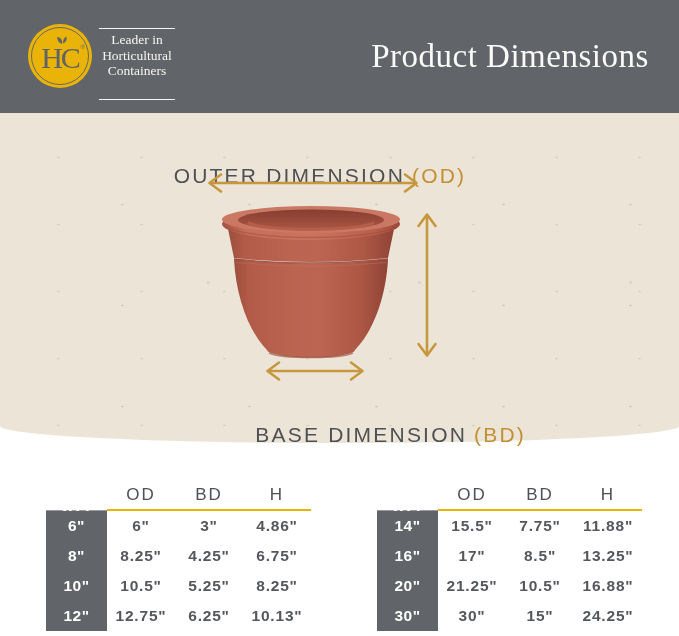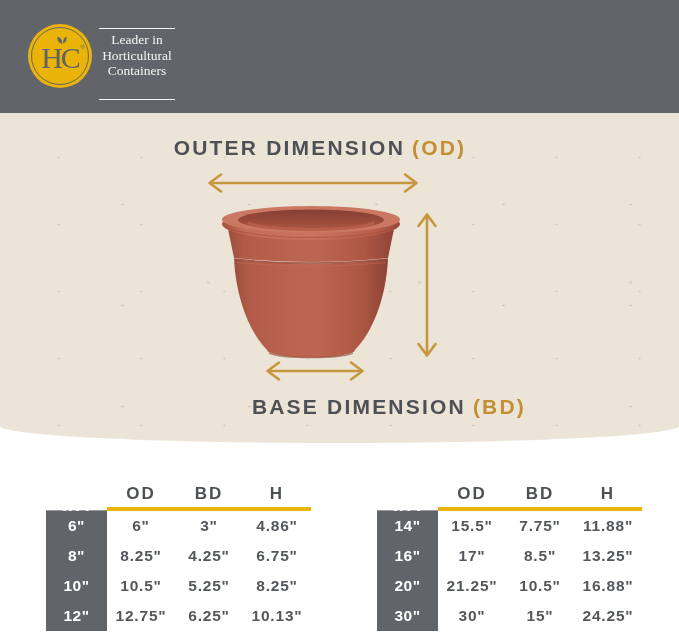--- a/index.html
+++ b/index.html
@@ -52,21 +52,21 @@
     background-image:
       radial-gradient(#d9d1c0 1px, transparent 1.5px),
       radial-gradient(#d2c9b7 1px, transparent 1.4px),
       radial-gradient(#ded6c6 1.6px, transparent 2.1px);
     background-size:83px 67px, 127px 101px, 211px 173px;
     background-position:17px 11px, 59px 41px, 103px 83px;
     border-radius:0 0 50% 50% / 0 0 17px 17px;
   }
   .dim-label {
     position:absolute; white-space:nowrap;
-    font-weight:700; font-size:21px; letter-spacing:2.2px; color:#4d5054;
+    font-weight:400; font-size:21px; letter-spacing:2.2px; color:#4d5054;margin-top:28px;
   }
   .dim-abbr { color:#c28f35; margin-left:7px; }
   .od-label { left:120px; top:23px; width:400px; text-align:center; }
   .h-label  { left:447px; top:160px; }
   .bd-label { left:126px; top:282px; width:400px; text-align:right; }
   .arrow-svg { position:absolute; }
   .od-arrow { left:205px; top:59px; }
   .h-arrow  { left:416px; top:97px; }
   .bd-arrow { left:263px; top:247px; }
   .pot-svg  { position:absolute; left:216px; top:90px; }
@@ -79,22 +79,22 @@
     grid-template-rows:30px repeat(4, 30px);
   }
   .t1 { left:46px; }
   .t2 { left:377px; }
   .cell { display:flex; align-items:center; justify-content:center; }
   .size-h {
     background:#616468; color:#ffffff; font-weight:700; font-size:17px;
     letter-spacing:1px; border-bottom:2px solid #97999c;margin-top:29px;
   }
   .col-h {
-    color:#4d5054; font-weight:700; font-size:17px; letter-spacing:2px;
-    border-bottom:4px solid #eab308;
+    color:#4d5054; font-weight:400; font-size:17px; letter-spacing:2px;
+    border-bottom:2px solid #eab308;
   }
   .size-c { background:#616468; color:#ffffff; font-weight:700; font-size:15.5px; letter-spacing:0.5px; }
   .val { color:#54575b; font-weight:600; font-size:15.5px; letter-spacing:0.8px; }
 </style>
 </head>
 <body>
 
 <div class="page">
 
   <header class="topbar">
@@ -105,20 +105,21 @@
         <path d="M11,13.5 C14.8,11.5 16.2,8 15.2,4 C11.6,5.6 10.2,9.5 11,13.5 Z" fill="#5f6266"></path>
       </svg>
       <div class="logo-monogram">HC</div>
       <span class="logo-reg">®</span>
     </div>
     <div class="tagline">
       <div>Leader in</div>
       <div>Horticultural</div>
       <div>Containers</div>
     </div>
+    <h1 class="title">Product Dimensions</h1>
   </header>
 
   <section class="hero">
 
     <div class="dim-label od-label">
       <span>OUTER DIMENSION</span><span class="dim-abbr">(OD)</span>
     </div>
 
     <svg class="arrow-svg od-arrow" width="216" height="22">
       <g stroke="#c6973e" stroke-width="2.6" fill="none" stroke-linecap="round" stroke-linejoin="round">

